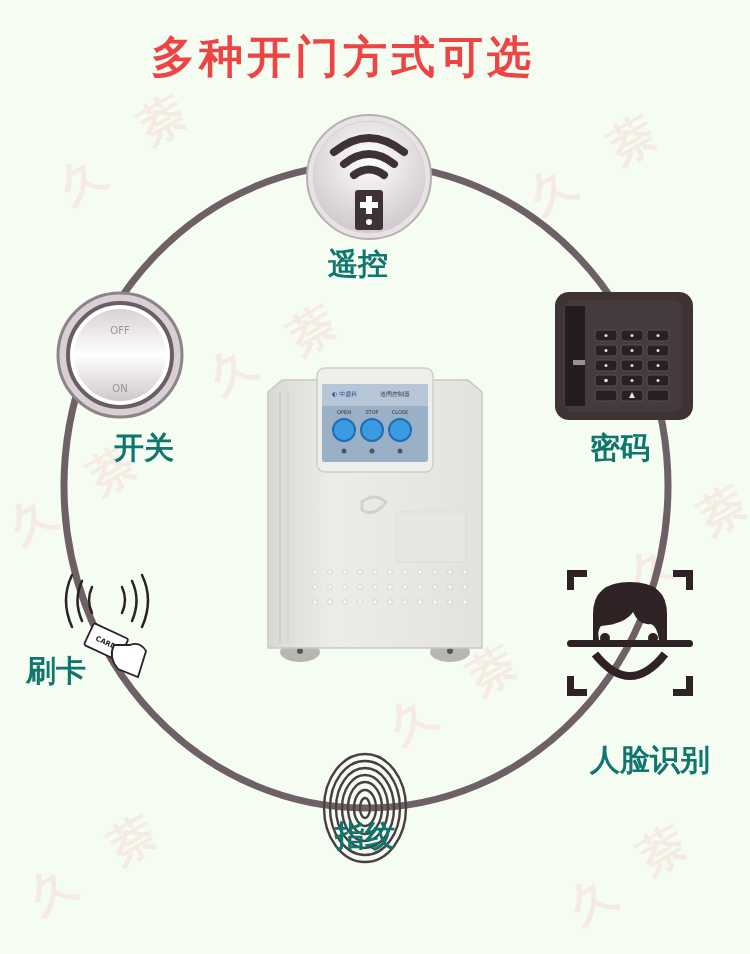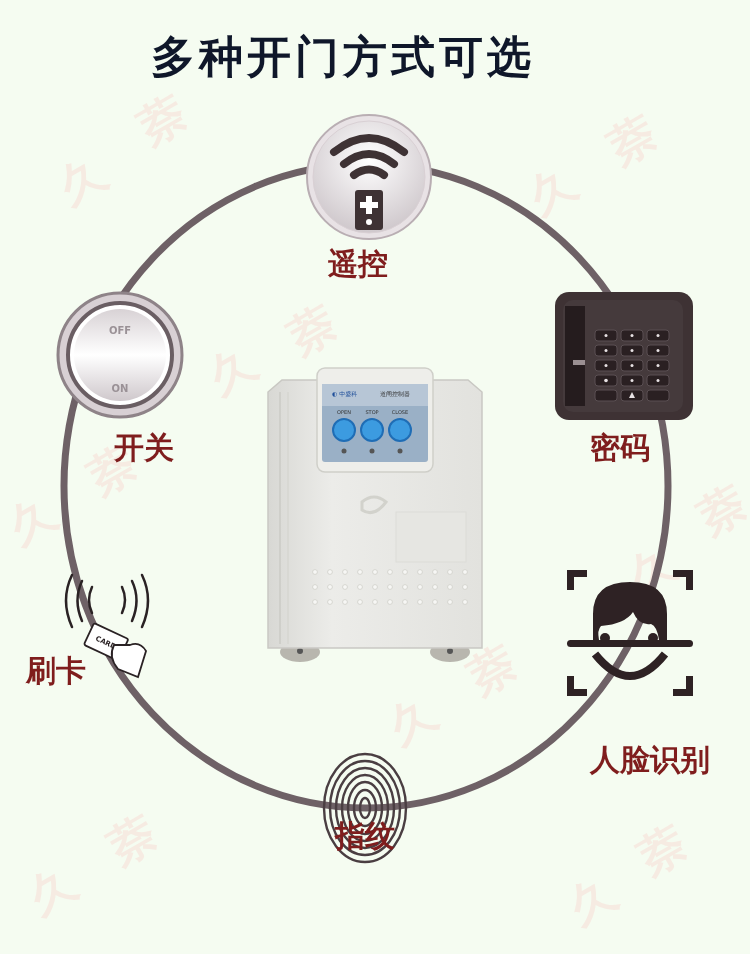--- a/index.html
+++ b/index.html
@@ -5,25 +5,25 @@
     html, body { margin: 0; padding: 0; }
     body {
       width: 750px; height: 954px; overflow: hidden;
       background: #f5fcf1;
       font-family: "DejaVu Sans", sans-serif;
       position: relative;
     }
     .abs { position: absolute; }
     .title {
       left: 0; top: 28px; width: 686px; text-align: center;
-      color: #0f172a; font-size: 44px; font-weight: bold; letter-spacing: 4px;
+      color: #ef4444; font-size: 44px; font-weight: bold; letter-spacing: 4px;
       font-family: "DejaVu Sans", sans-serif;
     }
     .label {
-      font-size: 30px; font-weight: bold; color: #7f1d1d;
+      font-size: 30px; font-weight: bold; color: #0f766e;
       font-family: "DejaVu Sans", sans-serif;
       white-space: nowrap;
     }
     .wm {
       color: #f6ebe2; font-size: 46px; font-weight: bold;
       transform: rotate(-30deg);
       font-family: "DejaVu Sans", sans-serif;
       pointer-events: none;
     }
     svg { overflow: visible; }
@@ -68,21 +68,21 @@
     <path d="M40 52 Q65 32 90 52" fill="none" stroke="#3e3234" stroke-width="8" stroke-linecap="round"></path>
     <path d="M50 63 Q65 52 80 63" fill="none" stroke="#3e3234" stroke-width="8" stroke-linecap="round"></path>
     <rect x="51" y="78" width="28" height="40" rx="3" fill="#3e3234"></rect>
     <rect x="62" y="84" width="6" height="18" fill="#fff"></rect>
     <rect x="56" y="90" width="18" height="6" fill="#fff"></rect>
     <circle cx="65" cy="110" r="3" fill="#fff"></circle>
   </svg>
 </div>
 <div class="abs label" style="left:328px;top:244px;">遥控</div>
 
-<div class="abs" style="left:55px;top:290px;width:130px;height:130px;font-weight:bold;">
+<div class="abs" style="left:55px;top:290px;width:130px;height:130px;">
   <svg width="130" height="130" viewBox="0 0 130 130">
     <defs>
       <linearGradient id="gSw" x1="0" y1="0" x2="0" y2="1">
         <stop offset="0" stop-color="#d8d2d5"></stop>
         <stop offset="0.5" stop-color="#ffffff"></stop>
         <stop offset="1" stop-color="#cfc8cc"></stop>
       </linearGradient>
     </defs>
     <circle cx="65" cy="65" r="62" fill="#d8d0d4" stroke="#8e8388" stroke-width="3"></circle>
     <circle cx="65" cy="65" r="52" fill="#fff" stroke="#6a5e63" stroke-width="4"></circle>

